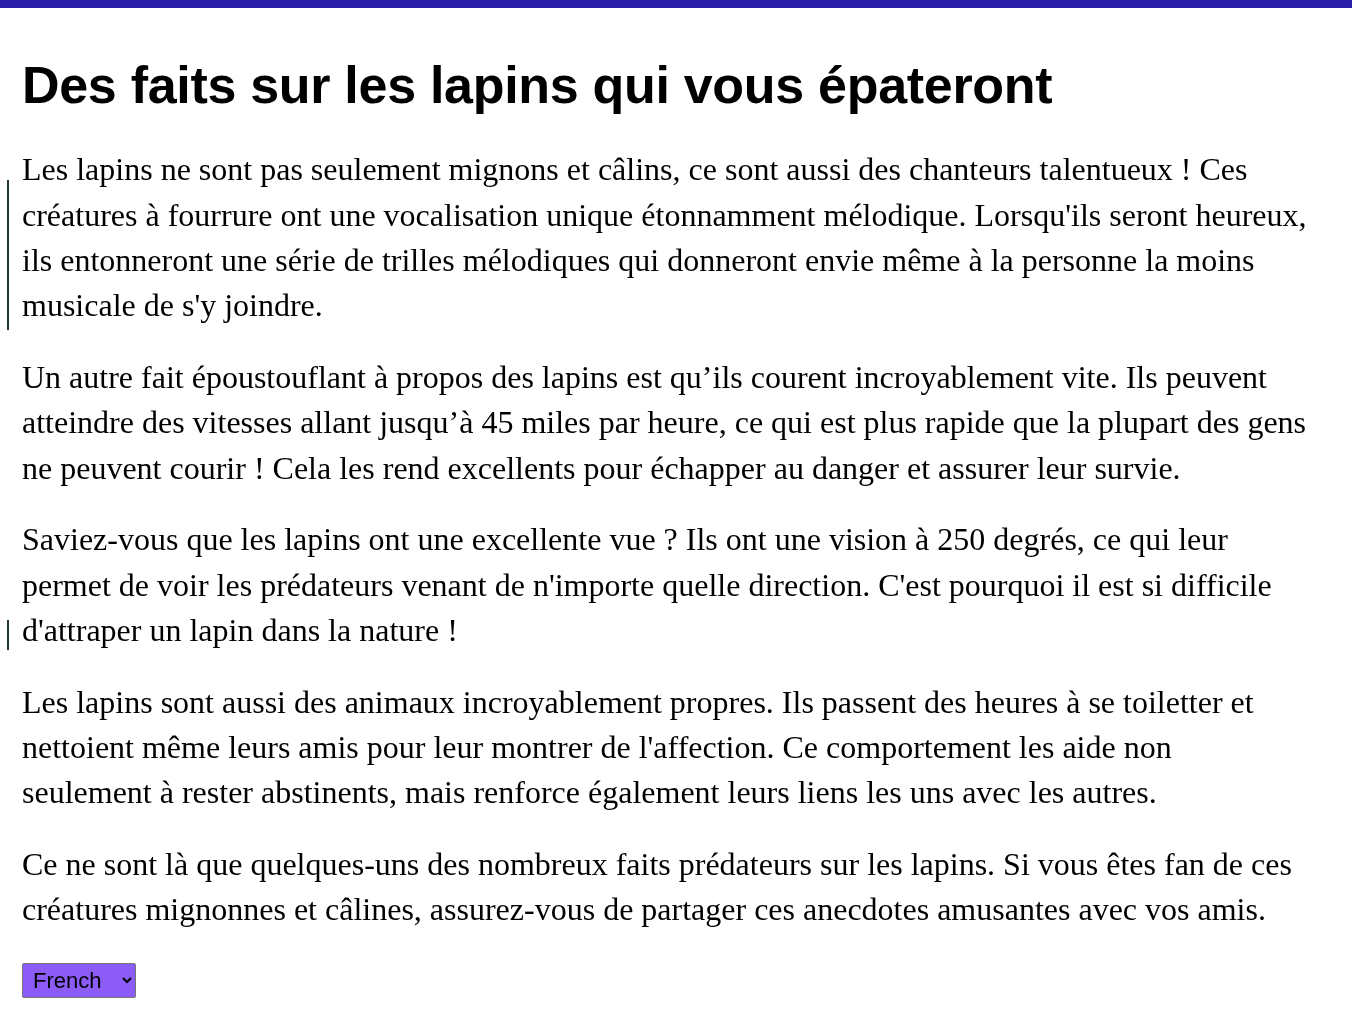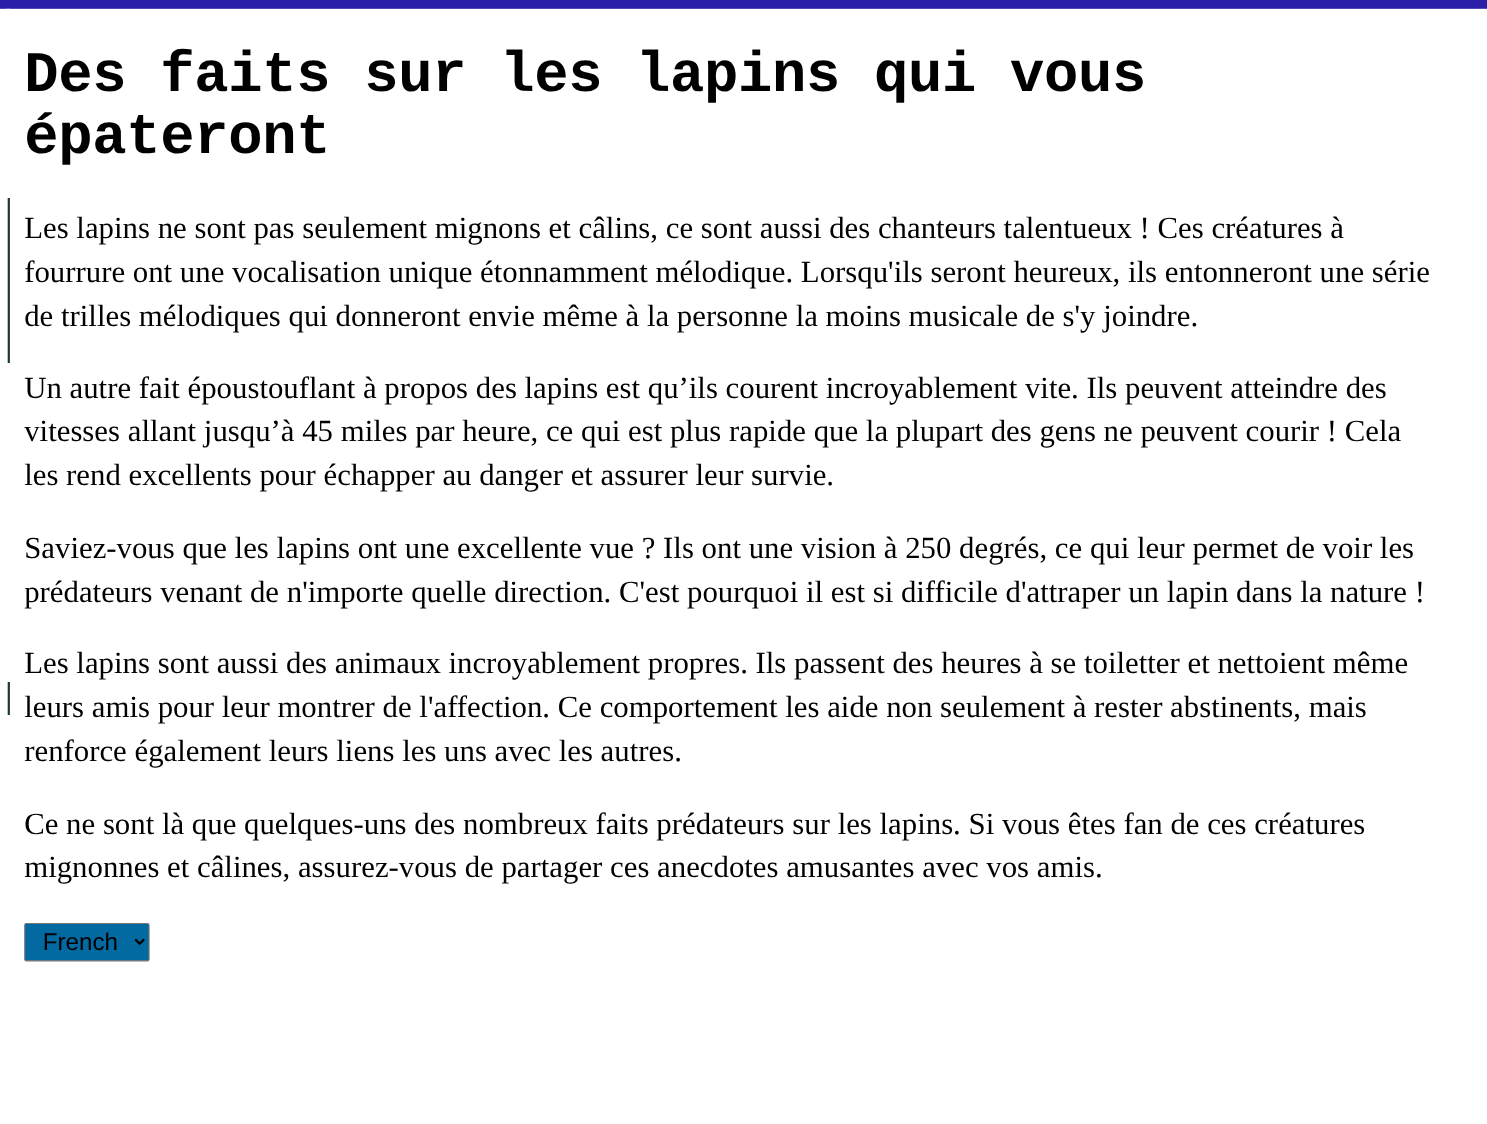--- a/index.html
+++ b/index.html
@@ -55,50 +55,49 @@
     position: absolute;
     top: 8px;
     left: 0;
     width: 1352px;
     height: 1014px;
     box-sizing: border-box;
     padding: 34px 44px 0 22px;
   }
 
   h1.page-title {
-    font-family: Liberation Mono, monospace;
+    font-family: Liberation Sans, sans-serif;
     font-size: 52px;
     line-height: 1.08;
     font-weight: bold;
-    margin: 0 0 34px 0;
+    margin: 15px 0 34px 0;
     letter-spacing: -0.3px;
     color: #000;
   }
 
   .article p {
-    font-size: 28px;
+    font-size: 32px;
     line-height: 1.42;
     margin: 0 0 26px 0;
     color: #000;
     max-width: 1295px;
   }
 
   .lang-select-wrap {
     margin-top: 30px;
   }
 
   select.lang-select {
     font-family: "Liberation Sans", sans-serif;
     font-size: 22px;
     padding: 3px 6px;
     border: 1px solid #767676;
-    background: #0369a1;
+    background: #8b5cf6;
     color: #000000;
     border-radius: 2px;
-    text-align: center;
   }
 </style>
 </head>
 <body>
 
 <div class="top-bar"></div>
 <div class="left-rule"></div>
 <div class="left-rule-dark"></div>
 <div class="left-rule-dark2"></div>
 

